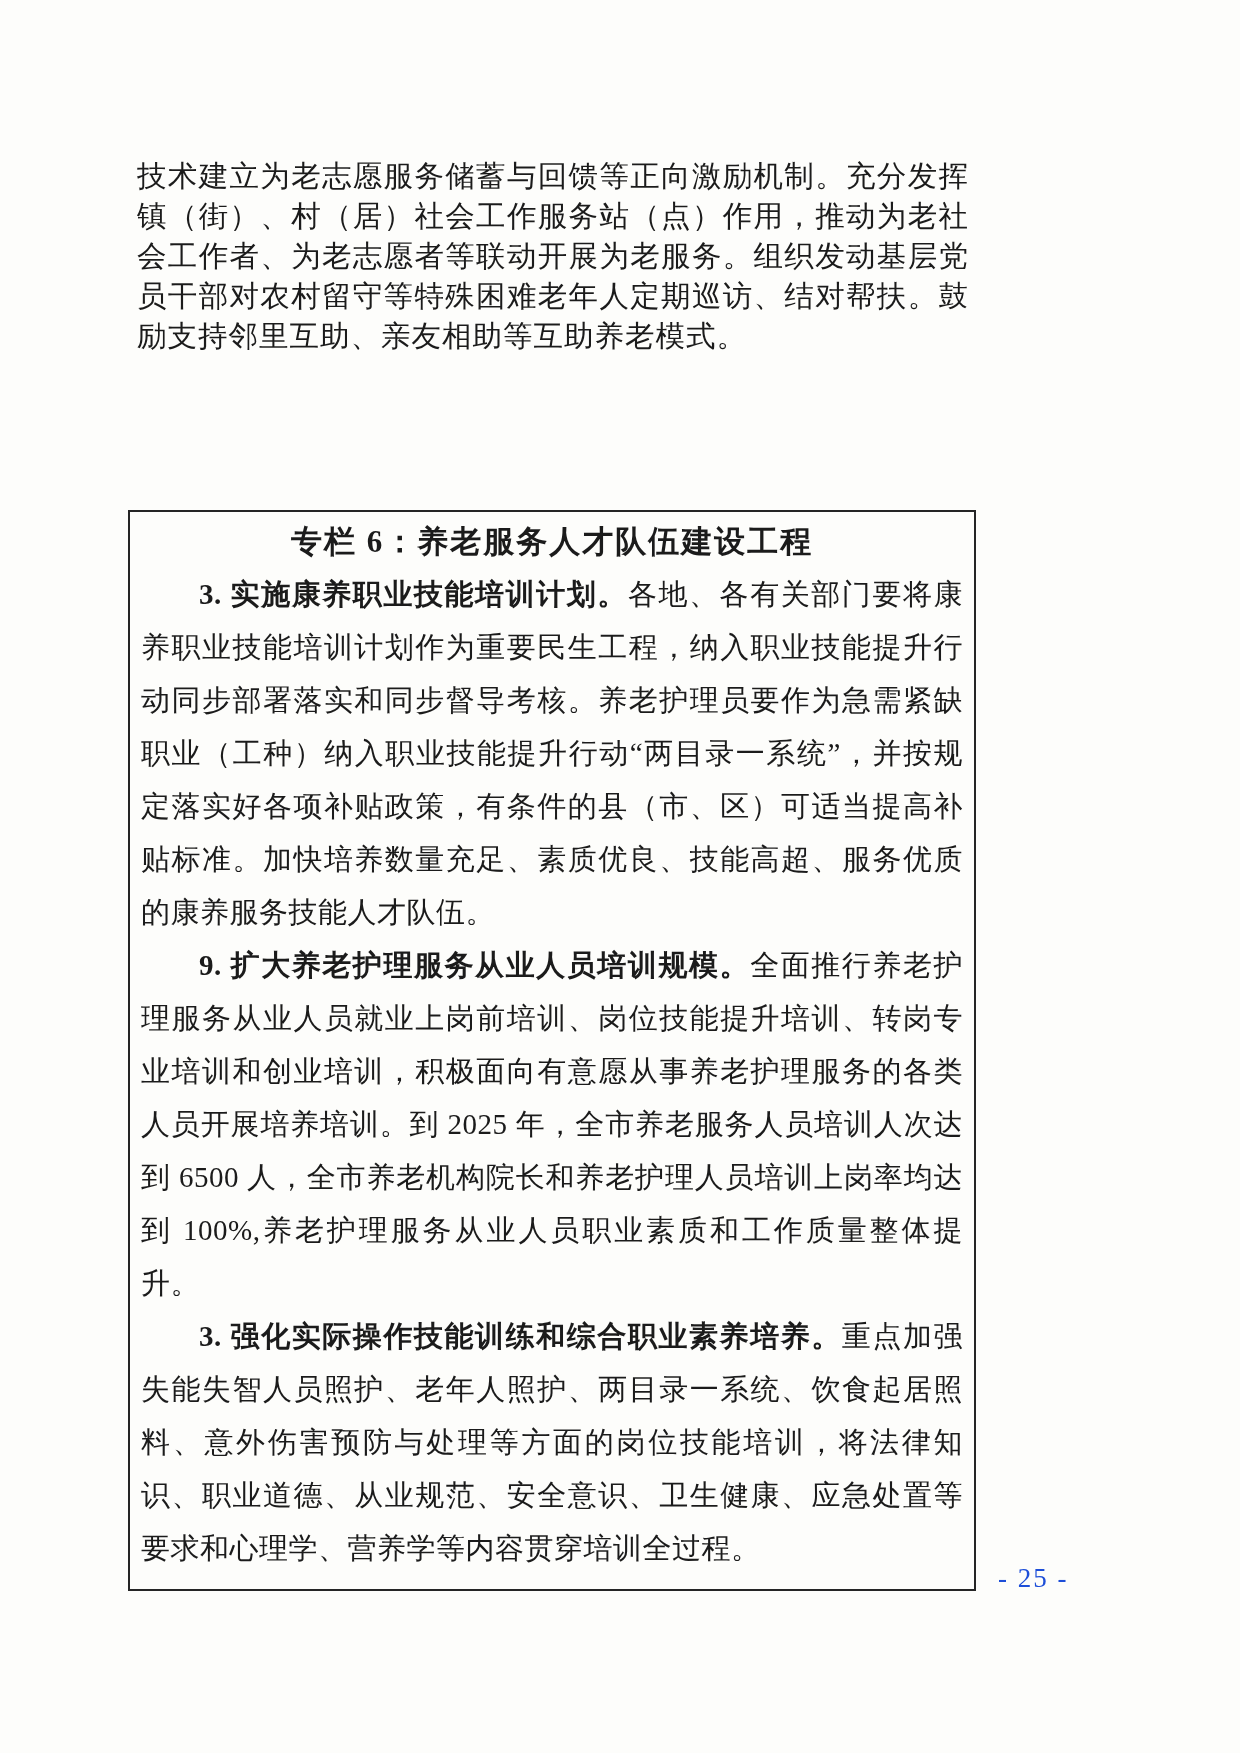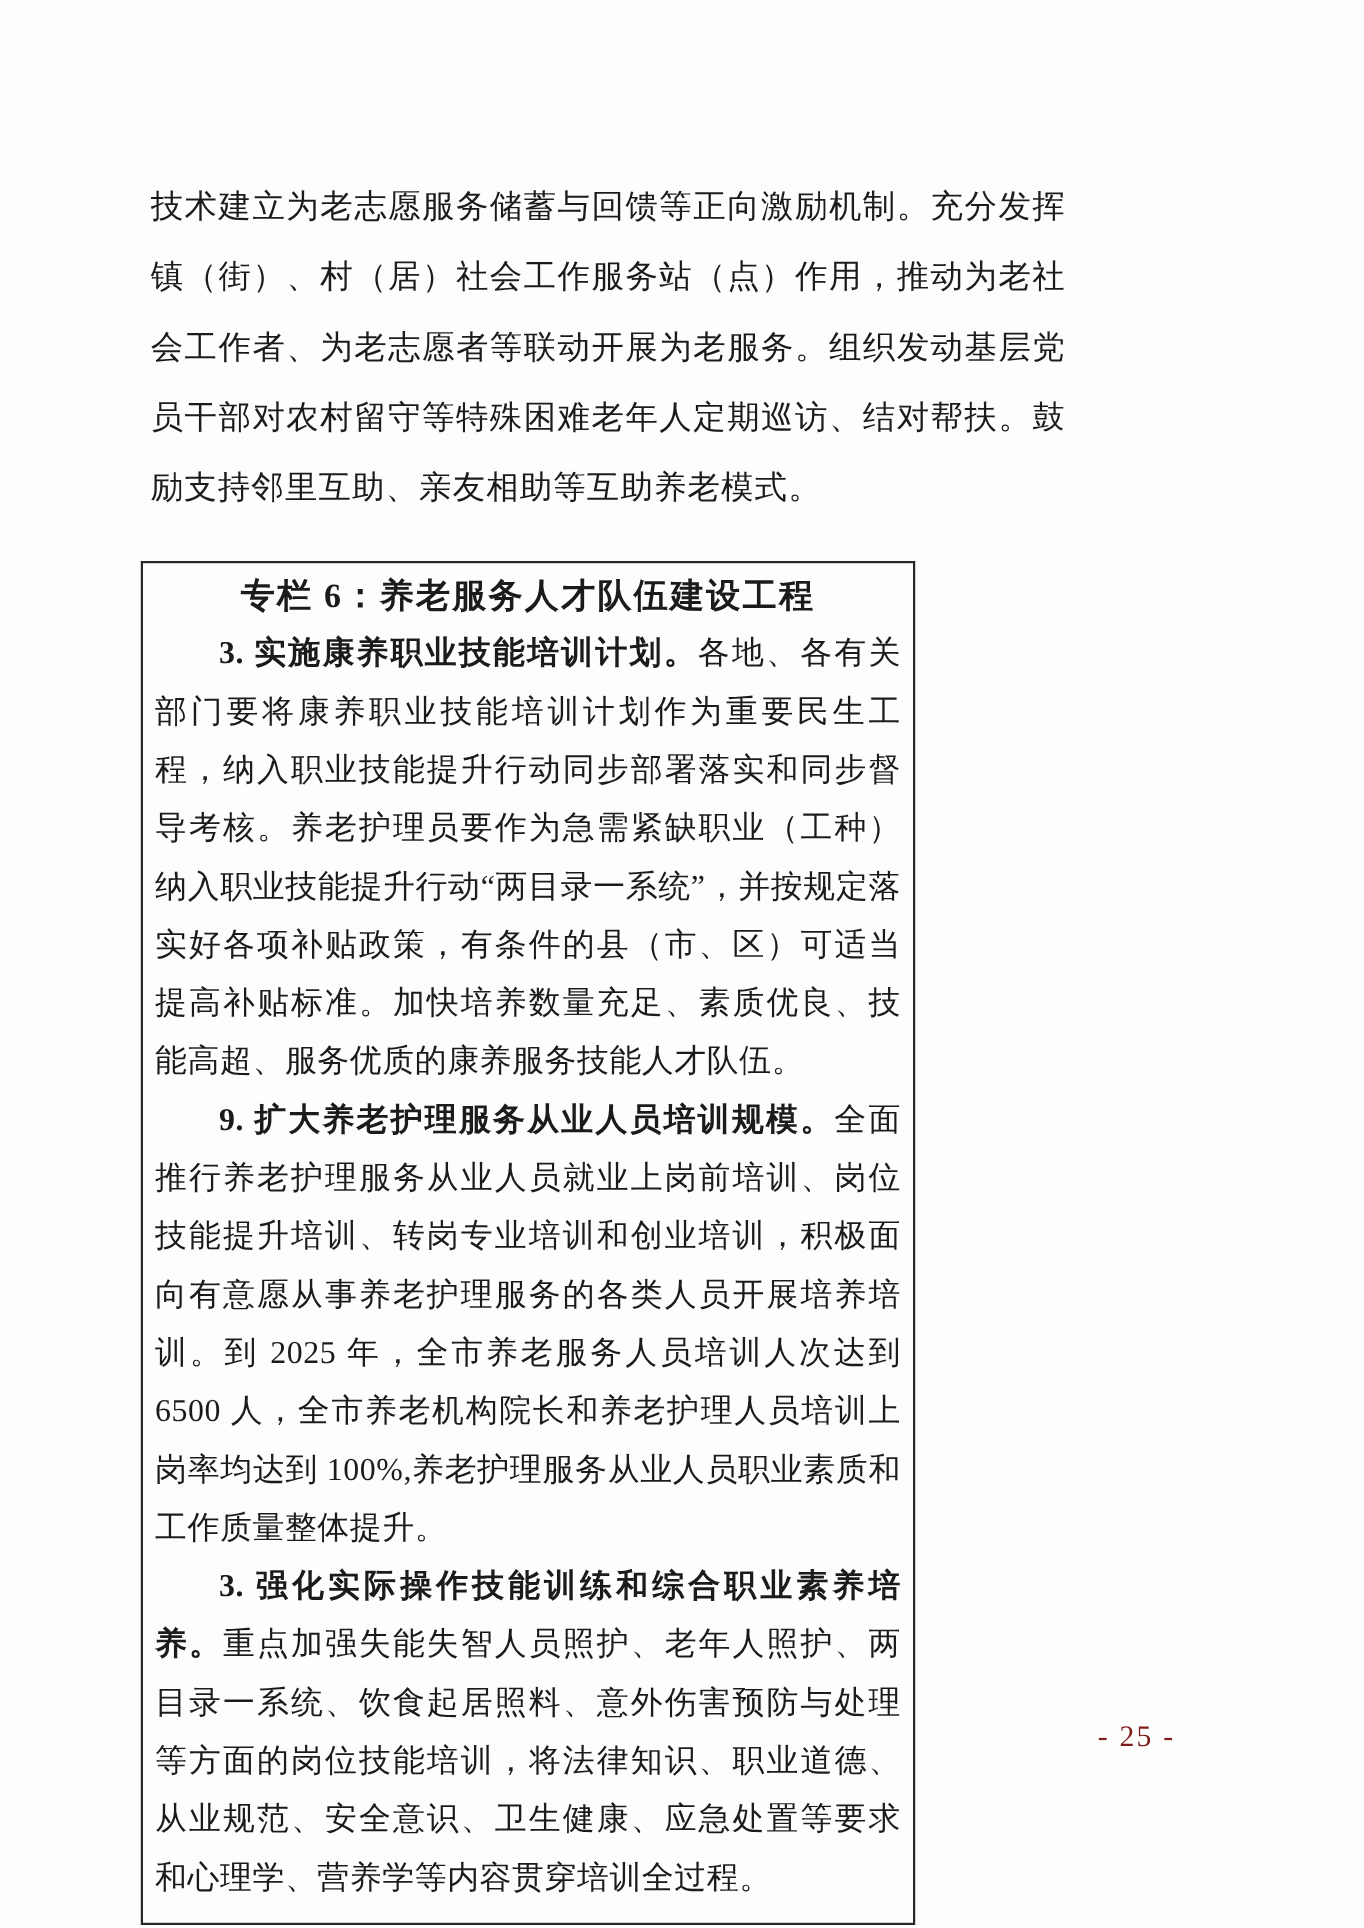--- a/index.html
+++ b/index.html
@@ -12,29 +12,29 @@
     font-family: "Liberation Serif", "DejaVu Serif", serif;
     overflow: hidden;
   }
   .body-par {
     position: absolute;
     top: 156px;
     left: 137px;
     width: 832px;
     margin: 0;
     font-size: 29.5px;
-    line-height: 64px;
+    line-height: 40px;
     text-align: justify;
     letter-spacing: 1px;
   }
   .column-box {
     position: absolute;
     top: 510px;
     left: 128px;
-    width: 704px;
+    width: 848px;
     box-sizing: border-box;
     border: 2.5px solid #252525;
     padding: 6px 11px 14px 11px;
     background: #fdfdfb;
   }
   .box-title {
     text-align: center;
     font-weight: bold;
     font-size: 31px;
     line-height: 48px;
@@ -49,21 +49,21 @@
     text-align: justify;
     letter-spacing: 0.5px;
   }
   .box-item .lead { font-weight: bold; }
   .page-number {
     position: absolute;
     top: 1563px;
     left: 998px;
     font-size: 27px;
     letter-spacing: 2px;
-    color: #7f1d1d;
+    color: #1d4ed8;
   }
 </style>
 </head>
 <body>
 
 <div class="page">
 
   <p class="body-par">技术建立为老志愿服务储蓄与回馈等正向激励机制。充分发挥镇（街）、村（居）社会工作服务站（点）作用，推动为老社会工作者、为老志愿者等联动开展为老服务。组织发动基层党员干部对农村留守等特殊困难老年人定期巡访、结对帮扶。鼓励支持邻里互助、亲友相助等互助养老模式。</p>
 
   <div class="column-box">

